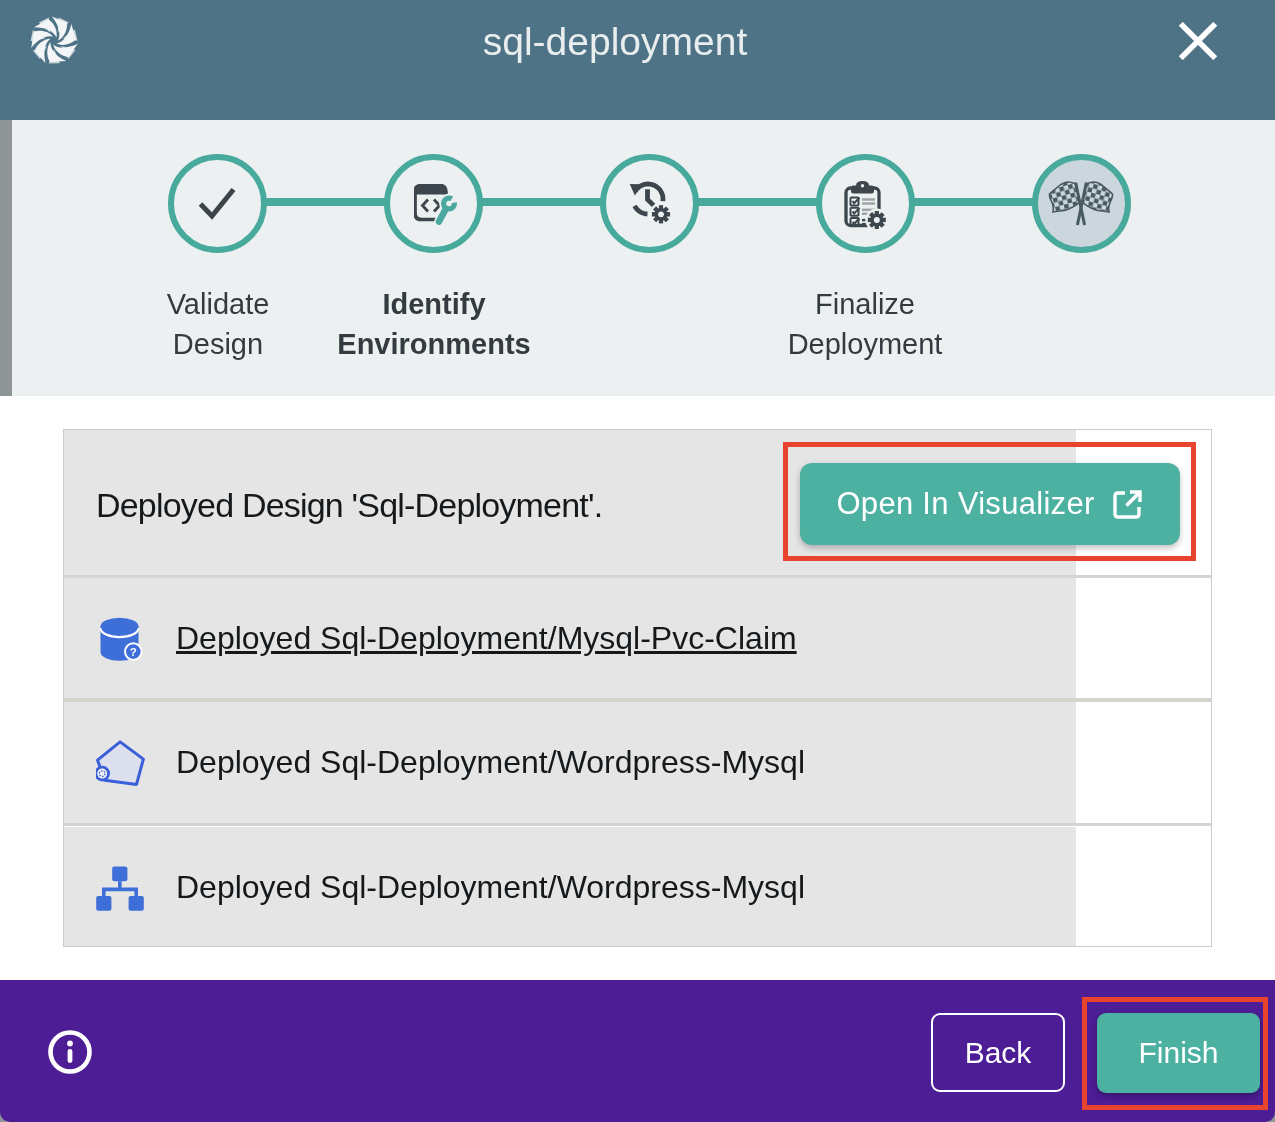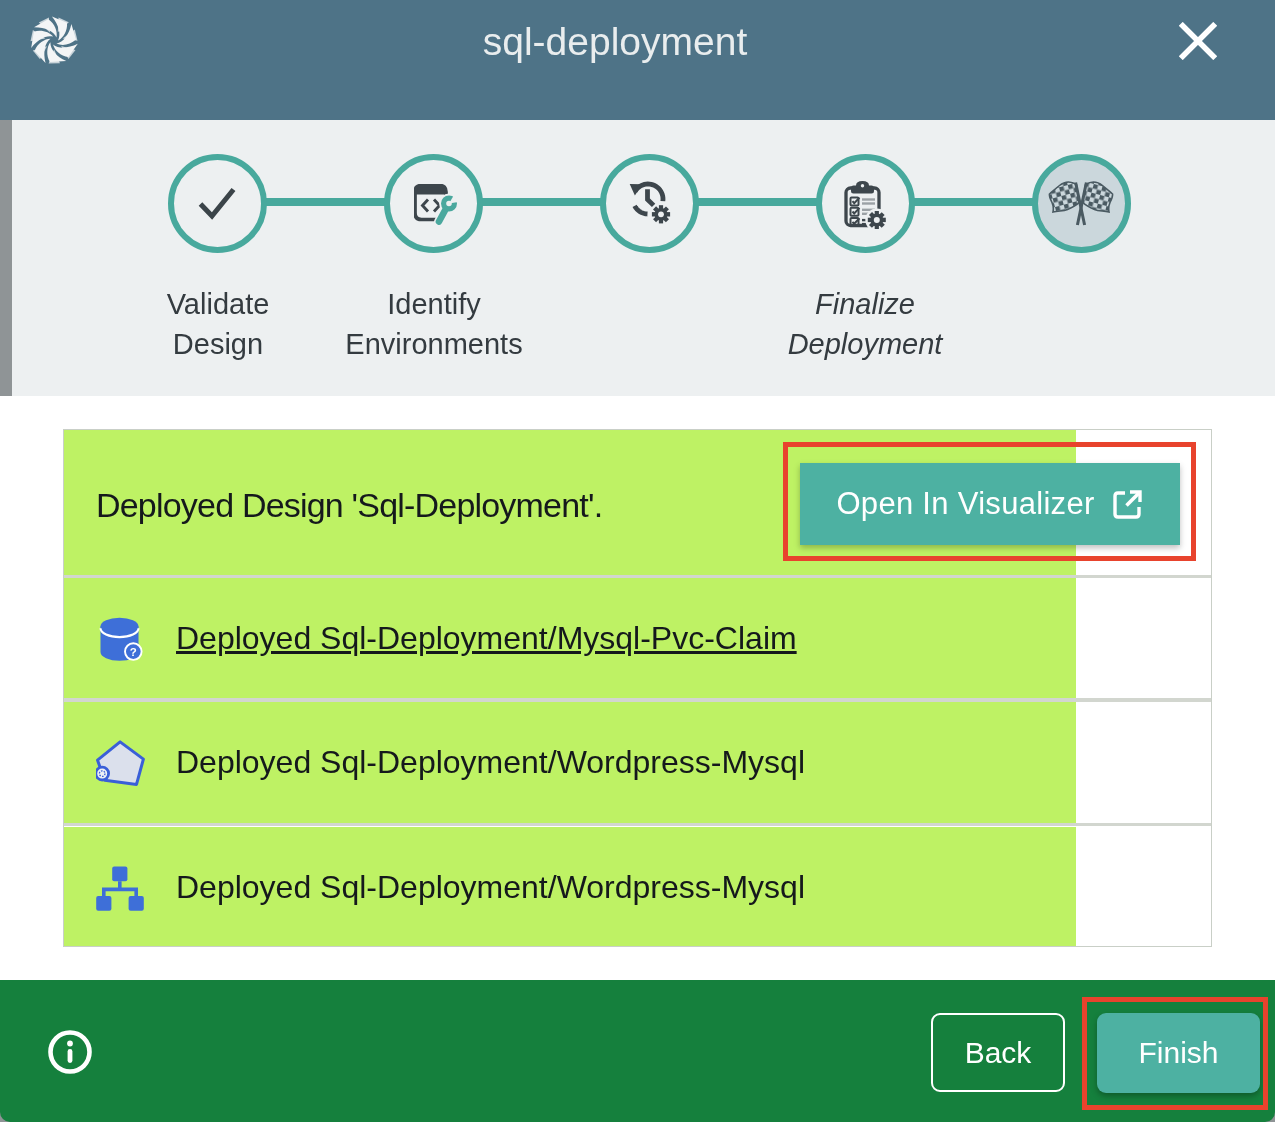--- a/index.html
+++ b/index.html
@@ -13,37 +13,37 @@
   
   #stepper { left:12px; top:120px; width:1275px; height:276px; background:#edf0f1; }
   .conn { position:absolute; top:78px; height:8px; background:#48a99d; }
   .circ { position:absolute; top:34px; width:99px; height:99px; border-radius:50%;
           border:6px solid #48a99d; background:#edf0f1; display:flex; align-items:center; justify-content:center; }
   .circ.done { background:#cbd7dc; }
   .slabel { position:absolute; top:164px; width:260px; text-align:center; font-size:29px; line-height:40px; color:#343b40; }
 
   
   #content { left:0; top:396px; width:1275px; height:584px; background:#ffffff; }
-  .row { position:absolute; left:63px; width:1013px; background:#bef264; }
+  .row { position:absolute; left:63px; width:1013px; background:#e5e5e5; }
   #row1 { top:33px;  height:145.5px; }
   #row2 { top:182px; height:120px; }
   #row3 { top:306px; height:120.5px; }
   #row4 { top:430.5px; height:120.5px; }
   .sep { position:absolute; left:63px; width:1149px; height:3.5px; background:#d2d6cf; }
   #rowborder { position:absolute; left:63px; top:33px; width:1149px; height:518px; border:1px solid #c9cfc7; pointer-events:none; }
   .rowtext { position:absolute; left:113px; top:0; font-size:32px; color:#15191c; }
   #r1text { position:absolute; left:33px; top:57px; font-size:34px; letter-spacing:-0.8px; color:#15191c; }
 
   #redrect1 { left:783px; top:46px; width:413px; height:119px; border:5px solid #e8432d; }
-  #openbtn { left:800px; top:67px; width:380px; height:82px; border-radius:0; background:#4db1a2;
+  #openbtn { left:800px; top:67px; width:380px; height:82px; border-radius:12px; background:#4db1a2;
              box-shadow:0 3px 6px rgba(0,0,0,0.25); color:#fff; font-size:31px;
              display:flex; align-items:center; justify-content:center; gap:16px; letter-spacing:0.3px; }
 
   
-  #footer { left:0; top:980px; width:1275px; height:142px; background:#15803d; border-radius:0 0 10px 10px; }
+  #footer { left:0; top:980px; width:1275px; height:142px; background:#4c1d95; border-radius:0 0 10px 10px; }
   #backbtn { left:931px; top:33px; width:134px; height:79px; border:2px solid #fff; border-radius:9px;
              color:#fff; font-size:30px; display:flex; align-items:center; justify-content:center; }
   #finishbtn { left:1097px; top:33px; width:163px; height:80px; border-radius:9px; background:#4db1a2;
              box-shadow:0 3px 6px rgba(0,0,0,0.3); color:#fff; font-size:30px; display:flex; align-items:center; justify-content:center; }
   #redrect2 { left:1082px; top:17px; width:186px; height:113px; border:5px solid #e8432d; }
 </style>
 </head>
 <body>
 <div id="page">
 
@@ -166,22 +166,22 @@
         </defs>
         <g stroke="#4a5a62" stroke-width="3" fill="none">
           <path d="M27.6 1.5 L36.6 44"></path>
           <path d="M38.4 1.5 L29.4 44"></path>
         </g>
         <path d="M28.5 3.5 C 22 -0.5 16.5 0.5 11.5 4.5 C 8 7.2 4.5 10.5 1.5 13 C 1 15.5 2.2 18 4 21.5 C 5.5 25 5.5 28.5 5 31 C 10.5 29.5 15 30.5 19.5 28.5 C 24 26.6 28 24.5 31.2 21.5 Z" fill="url(#chk)" stroke="#4a5a62" stroke-width="1.6"></path>
         <path d="M37.5 3.5 C 44 -0.5 49.5 0.5 54.5 4.5 C 58 7.2 61.5 10.5 64.5 13 C 65 15.5 63.8 18 62 21.5 C 60.5 25 60.5 28.5 61 31 C 55.5 29.5 51 30.5 46.5 28.5 C 42 26.6 38 24.5 34.8 21.5 Z" fill="url(#chk2)" stroke="#4a5a62" stroke-width="1.6"></path>
       </svg>
     </div>
     <div class="slabel" style="left:76px;">Validate<br>Design</div>
-    <div class="slabel" style="left:292px;">Identify<br>Environments</div>
-    <div class="slabel" style="left:723px;font-style:italic;">Finalize<br>Deployment</div>
+    <div class="slabel" style="left:292px;font-weight:bold;">Identify<br>Environments</div>
+    <div class="slabel" style="left:723px;">Finalize<br>Deployment</div>
   </div>
 
   <div id="content" class="abs">
     <div class="row" id="row1">
       <div id="r1text">Deployed Design 'Sql-Deployment'.</div>
     </div>
     <div class="row" id="row2">
       <svg style="position:absolute; left:35px; top:38px;" width="45" height="47" viewBox="0 0 45 47">
         <path d="M2.5 10.5 h38 v25.5 a19 8.8 0 0 1 -38 0 Z" fill="#3e6fd8"></path>
         <ellipse cx="21.5" cy="10.5" rx="19" ry="8.8" fill="#3e6fd8"></ellipse>

